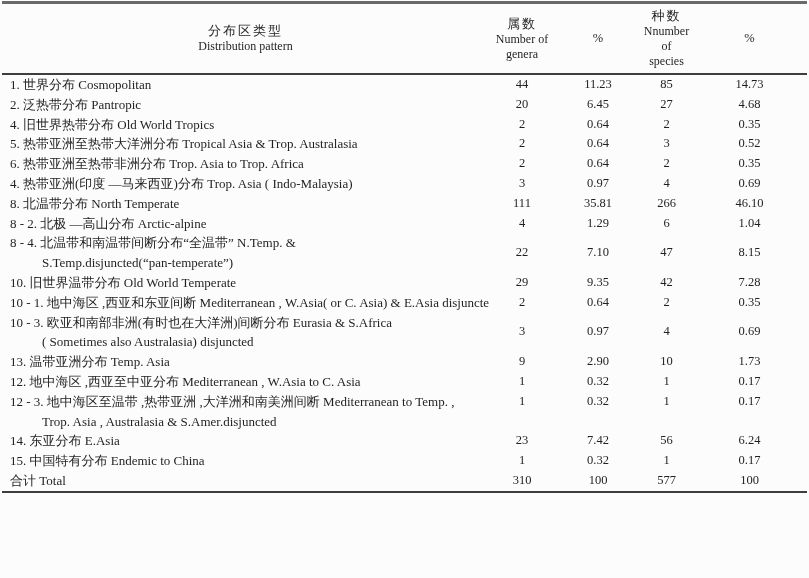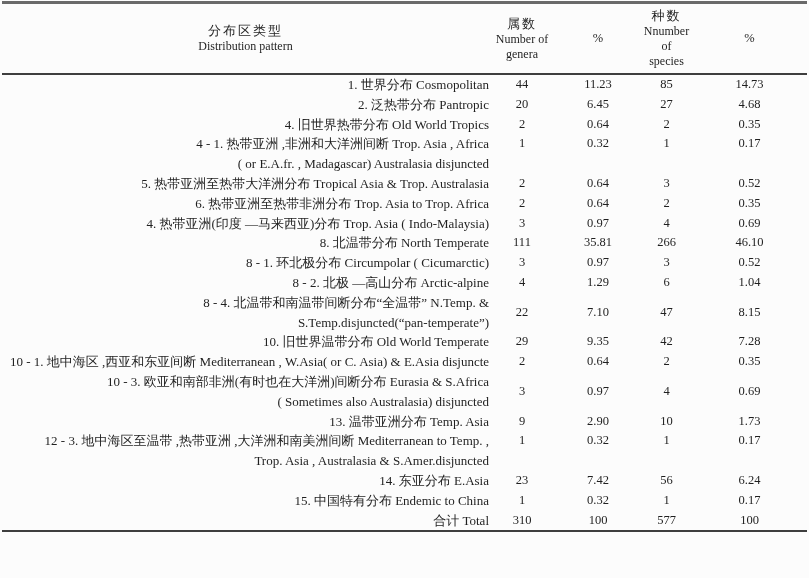--- a/index.html
+++ b/index.html
@@ -36,21 +36,21 @@
   }
   .th-zh { font-size: 13px; line-height: 17px; letter-spacing: 2px; }
   .th-en { font-size: 12px; line-height: 15px; }
   .th-pct { font-size: 12.5px; }
   tbody td {
     padding: 0;
     vertical-align: middle;
     font-size: 13px;
     line-height: 19.8px;
   }
-  td.c-name { text-align: right; padding-left: 8px; }
+  td.c-name { text-align: left; padding-left: 8px; }
   td.c-num  { text-align: center; font-size: 12.5px; }
   .l1, .l2 { white-space: nowrap; overflow: hidden; }
   .l2 { padding-left: 32px; }
   tr.v-top td.c-num { vertical-align: top; }
 </style>
 </head>
 <body>
 
 <div class="page">
   <table>
@@ -102,30 +102,20 @@
         </tr>
         <tr>
           <td class="c-name">
             <div class="l1">4. 旧世界热带分布 Old World Tropics</div>
           </td>
           <td class="c-num">2</td>
           <td class="c-num">0.64</td>
           <td class="c-num">2</td>
           <td class="c-num">0.35</td>
         </tr>
-        <tr class="v-top">
-          <td class="c-name">
-            <div class="l1">4 - 1. 热带亚洲 ,非洲和大洋洲间断 Trop. Asia , Africa</div>
-            <div class="l2">( or E.A.fr. , Madagascar) Australasia disjuncted</div>
-          </td>
-          <td class="c-num">1</td>
-          <td class="c-num">0.32</td>
-          <td class="c-num">1</td>
-          <td class="c-num">0.17</td>
-        </tr>
         <tr>
           <td class="c-name">
             <div class="l1">5. 热带亚洲至热带大洋洲分布 Tropical Asia &amp; Trop. Australasia</div>
           </td>
           <td class="c-num">2</td>
           <td class="c-num">0.64</td>
           <td class="c-num">3</td>
           <td class="c-num">0.52</td>
         </tr>
         <tr>
@@ -150,29 +140,20 @@
           <td class="c-name">
             <div class="l1">8. 北温带分布 North Temperate</div>
           </td>
           <td class="c-num">111</td>
           <td class="c-num">35.81</td>
           <td class="c-num">266</td>
           <td class="c-num">46.10</td>
         </tr>
         <tr>
           <td class="c-name">
-            <div class="l1">8 - 1. 环北极分布 Circumpolar ( Cicumarctic)</div>
-          </td>
-          <td class="c-num">3</td>
-          <td class="c-num">0.97</td>
-          <td class="c-num">3</td>
-          <td class="c-num">0.52</td>
-        </tr>
-        <tr>
-          <td class="c-name">
             <div class="l1">8 - 2. 北极 —高山分布 Arctic-alpine</div>
           </td>
           <td class="c-num">4</td>
           <td class="c-num">1.29</td>
           <td class="c-num">6</td>
           <td class="c-num">1.04</td>
         </tr>
         <tr>
           <td class="c-name">
             <div class="l1">8 - 4. 北温带和南温带间断分布“全温带” N.Temp. &amp;</div>
@@ -212,20 +193,29 @@
           <td class="c-num">0.69</td>
         </tr>
         <tr>
           <td class="c-name">
             <div class="l1">13. 温带亚洲分布 Temp. Asia</div>
           </td>
           <td class="c-num">9</td>
           <td class="c-num">2.90</td>
           <td class="c-num">10</td>
           <td class="c-num">1.73</td>
+        </tr>
+        <tr>
+          <td class="c-name">
+            <div class="l1">12. 地中海区 ,西亚至中亚分布 Mediterranean , W.Asia to C. Asia</div>
+          </td>
+          <td class="c-num">1</td>
+          <td class="c-num">0.32</td>
+          <td class="c-num">1</td>
+          <td class="c-num">0.17</td>
         </tr>
         <tr class="v-top">
           <td class="c-name">
             <div class="l1">12 - 3. 地中海区至温带 ,热带亚洲 ,大洋洲和南美洲间断 Mediterranean to Temp. ,</div>
             <div class="l2">Trop. Asia , Australasia &amp; S.Amer.disjuncted</div>
           </td>
           <td class="c-num">1</td>
           <td class="c-num">0.32</td>
           <td class="c-num">1</td>
           <td class="c-num">0.17</td>

